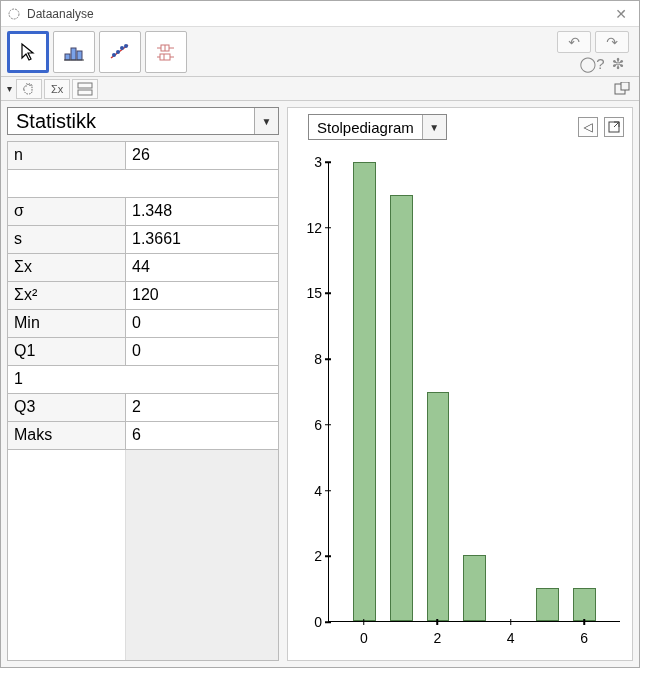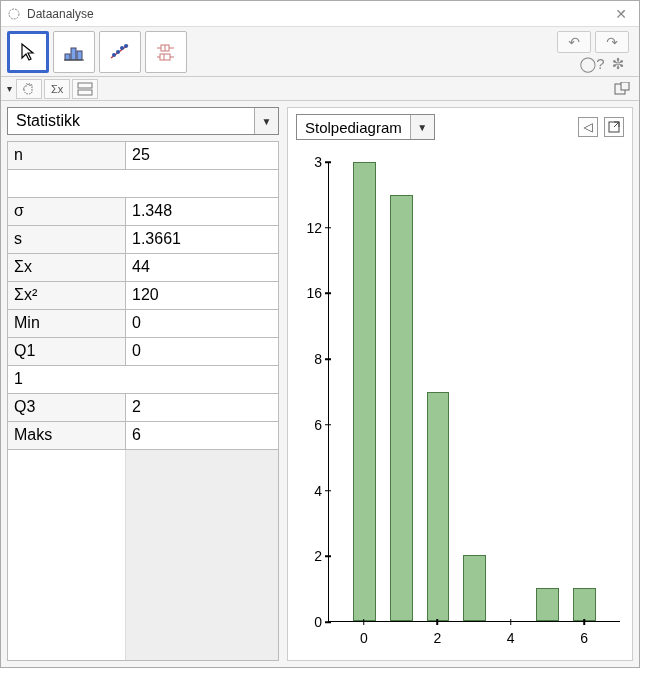--- a/index.html
+++ b/index.html
@@ -96,21 +96,21 @@
   }
   .dropdown {
     display:flex;
     align-items:center;
     border:1px solid #888;
     background:#fff;
     height:28px;
     margin-bottom:6px;
   }
   .dropdown .dd-label{
-    flex:1; padding:0 8px; font-size:16px;
+    flex:1; padding:0 8px; font-size:20px;
   }
   .dropdown .dd-arrow{
     width:24px; height:26px; border-left:1px solid #aaa; background:#f4f4f4;
     display:flex; align-items:center; justify-content:center; font-size:10px; color:#333;
   }
   .stats-table {
     border:1px solid #bbb;
     background:#fff;
     flex:1;
     display:flex;
@@ -278,21 +278,21 @@
 
     <div class="left-pane">
       <div class="dropdown">
         <span class="dd-label">Statistikk</span>
         <span class="dd-arrow">▼</span>
       </div>
       <div class="stats-table" id="stats-table">
 
         <div class="stats-row">
             <div class="k">n</div>
-            <div class="v">25</div>
+            <div class="v">26</div>
           </div>
           <div class="stats-row">
           </div>
           <div class="stats-row">
             <div class="k">σ</div>
             <div class="v">1.348</div>
           </div>
           <div class="stats-row">
             <div class="k">s</div>
             <div class="v">1.3661</div>
@@ -326,21 +326,21 @@
           </div>
           <div class="stats-fill">
           <div class="fk"></div>
             <div class="fv"></div>
         </div>
       </div>
     </div>
 
     <div class="right-pane">
       <div class="rp-head">
-        <div class="dropdown" style="margin:0; height:26px;">
+        <div class="dropdown" style="margin:12px; height:26px;">
           <span class="dd-label" style="font-size:15px;">Stolpediagram</span>
           <span class="dd-arrow" style="height:24px;">▼</span>
         </div>
         <span class="spacer"></span>
         <div class="rp-ico">◁</div>
         <div class="rp-ico">
           <svg width="12" height="12" viewBox="0 0 12 12">
               <rect x="1" y="1" width="10" height="10" fill="none" stroke="#444"></rect>
               <path d="M6 1 L11 1 L11 6" fill="none" stroke="#444"></path>
               <line x1="6" y1="6" x2="11" y2="1" stroke="#444"></line>
@@ -359,21 +359,21 @@
       <div class="ytick" style="top: calc(100% - 34px);">0</div>
           <div class="ytickmark" style="top: calc(100% - 34px);"></div>
           <div class="ytick" style="top: calc(85.7143% - 26.2857px);">2</div>
           <div class="ytickmark" style="top: calc(85.7143% - 26.2857px);"></div>
           <div class="ytick" style="top: calc(71.4286% - 18.5714px);">4</div>
           <div class="ytickmark" style="top: calc(71.4286% - 18.5714px);"></div>
           <div class="ytick" style="top: calc(57.1429% - 10.8571px);">6</div>
           <div class="ytickmark" style="top: calc(57.1429% - 10.8571px);"></div>
           <div class="ytick" style="top: calc(42.8571% - 3.14286px);">8</div>
           <div class="ytickmark" style="top: calc(42.8571% - 3.14286px);"></div>
-          <div class="ytick" style="top: calc(28.5714% + 4.57143px);">16</div>
+          <div class="ytick" style="top: calc(28.5714% + 4.57143px);">15</div>
           <div class="ytickmark" style="top: calc(28.5714% + 4.57143px);"></div>
           <div class="ytick" style="top: calc(14.2857% + 12.2857px);">12</div>
           <div class="ytickmark" style="top: calc(14.2857% + 12.2857px);"></div>
           <div class="ytick" style="top: calc(0% + 20px);">3</div>
           <div class="ytickmark" style="top: calc(0% + 20px);"></div>
           <div class="xtick" style="left: calc(12.2857% + 30.5943px);">0</div>
           <div class="xtickmark" style="left: calc(12.2857% + 30.5943px);"></div>
           <div class="xtick" style="left: calc(37.4286% + 19.5314px);">2</div>
           <div class="xtickmark" style="left: calc(37.4286% + 19.5314px);"></div>
           <div class="xtick" style="left: calc(62.5714% + 8.46857px);">4</div>

